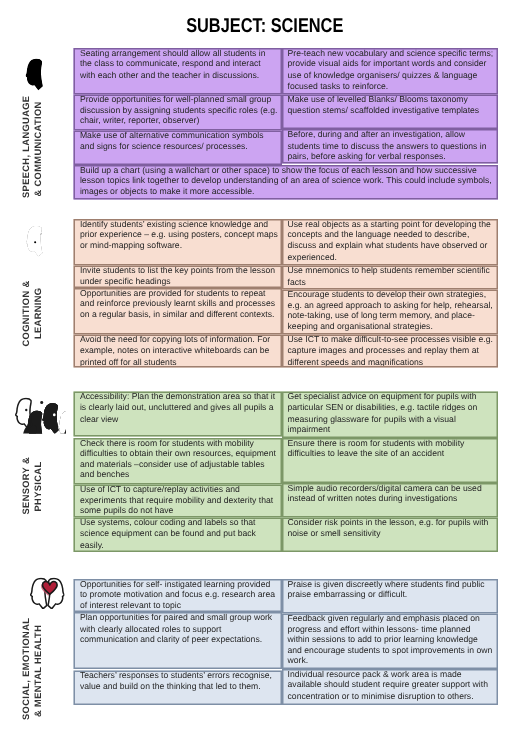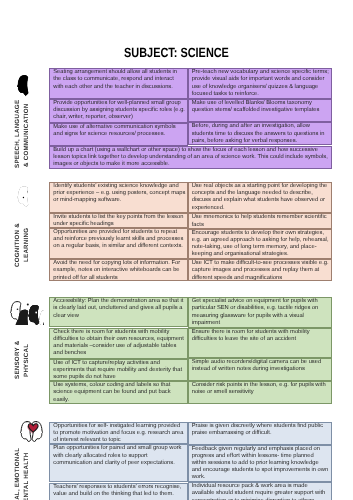--- a/index.html
+++ b/index.html
@@ -1,21 +1,21 @@
 <!DOCTYPE html>
 <html><head>
 <meta charset="utf-8">
 <style>
   html, body { margin:0; padding:0; background:#fff; }
   body {
     width:353px; height:500px;
     font-family:"Liberation Sans", sans-serif;
     overflow:hidden;
   }
-  #page { position:relative; width:353px; height:448px; background:#fff;margin-top:36px; }
+  #page { position:relative; width:353px; height:448px; background:#fff; }
   * { -webkit-font-smoothing:antialiased; text-rendering:geometricPrecision; }
 
   .page-title {
     position:absolute; left:0; top:10.4px; width:353px;
     text-align:center;
     font-size:13.3px; font-weight:bold; color:#000;
     line-height:13.3px;
     transform:scaleX(0.82);
   }
 

